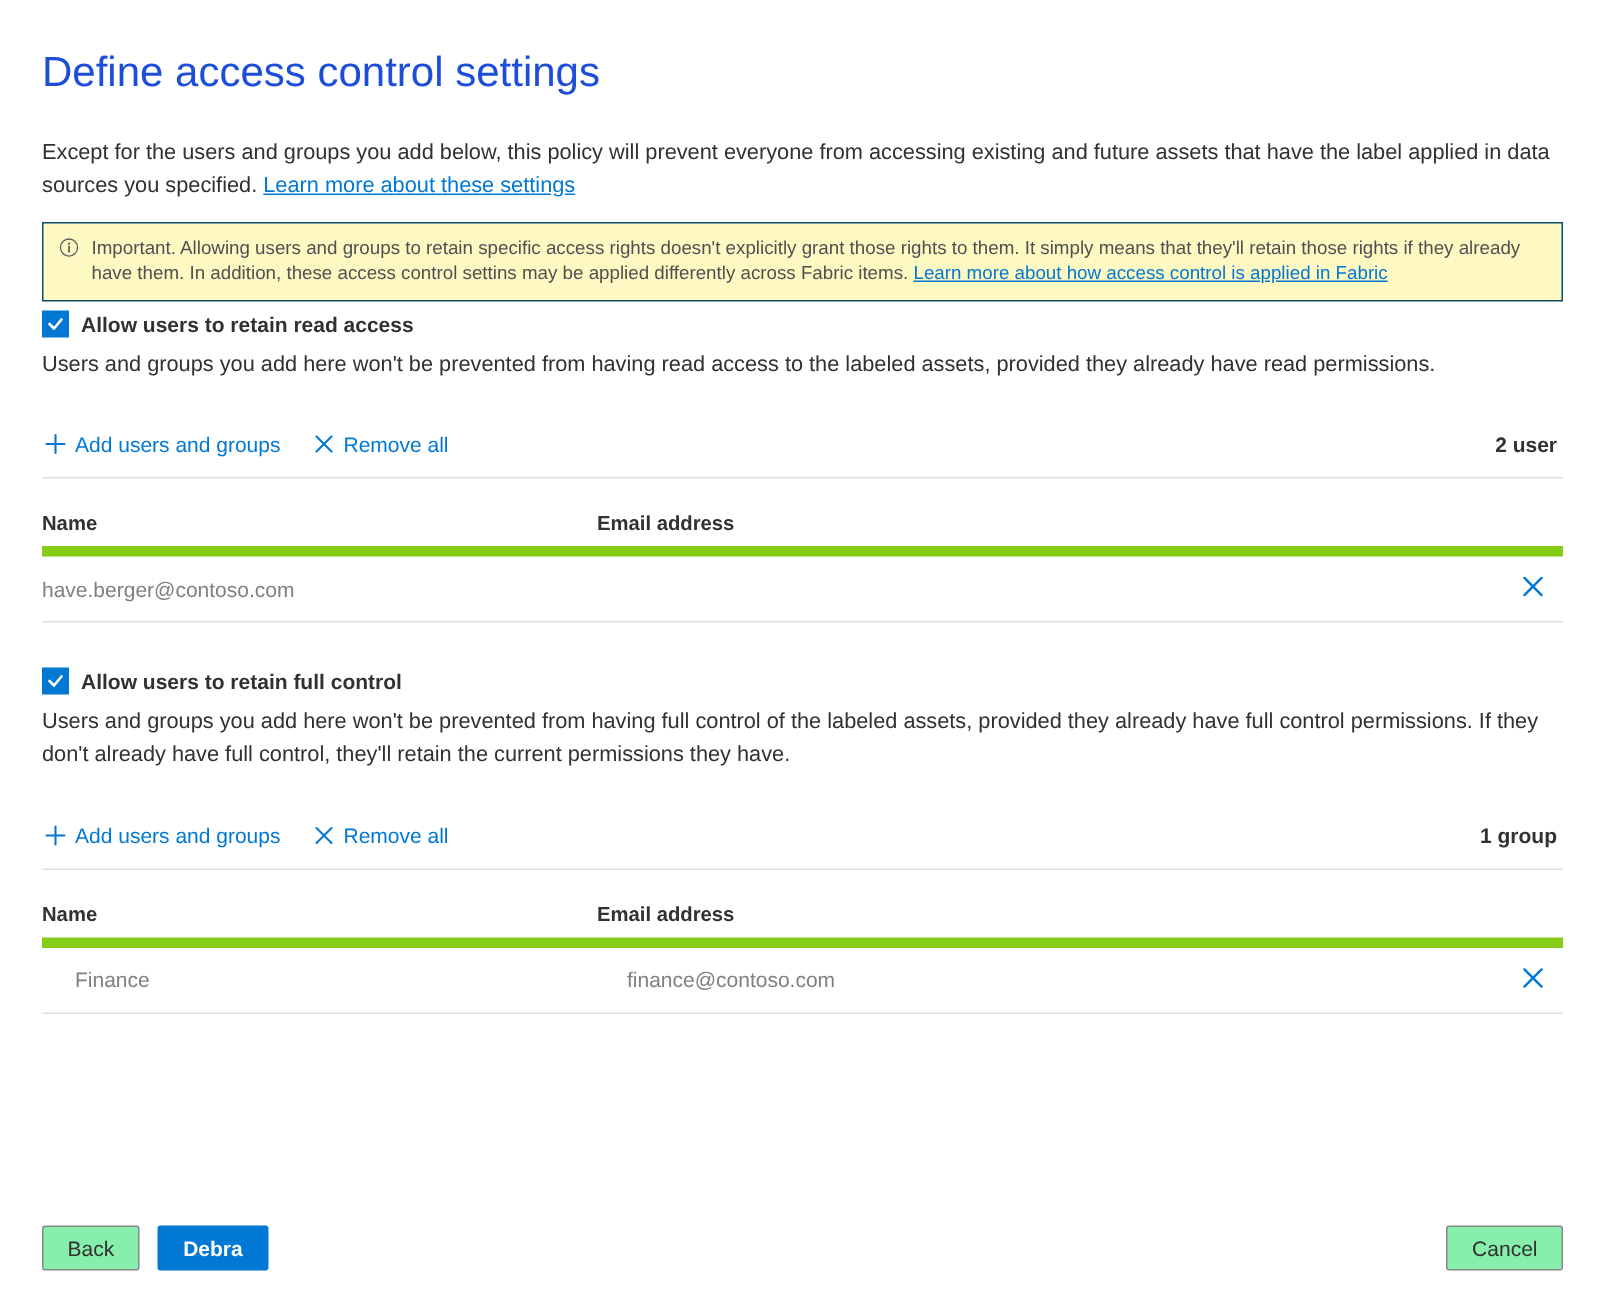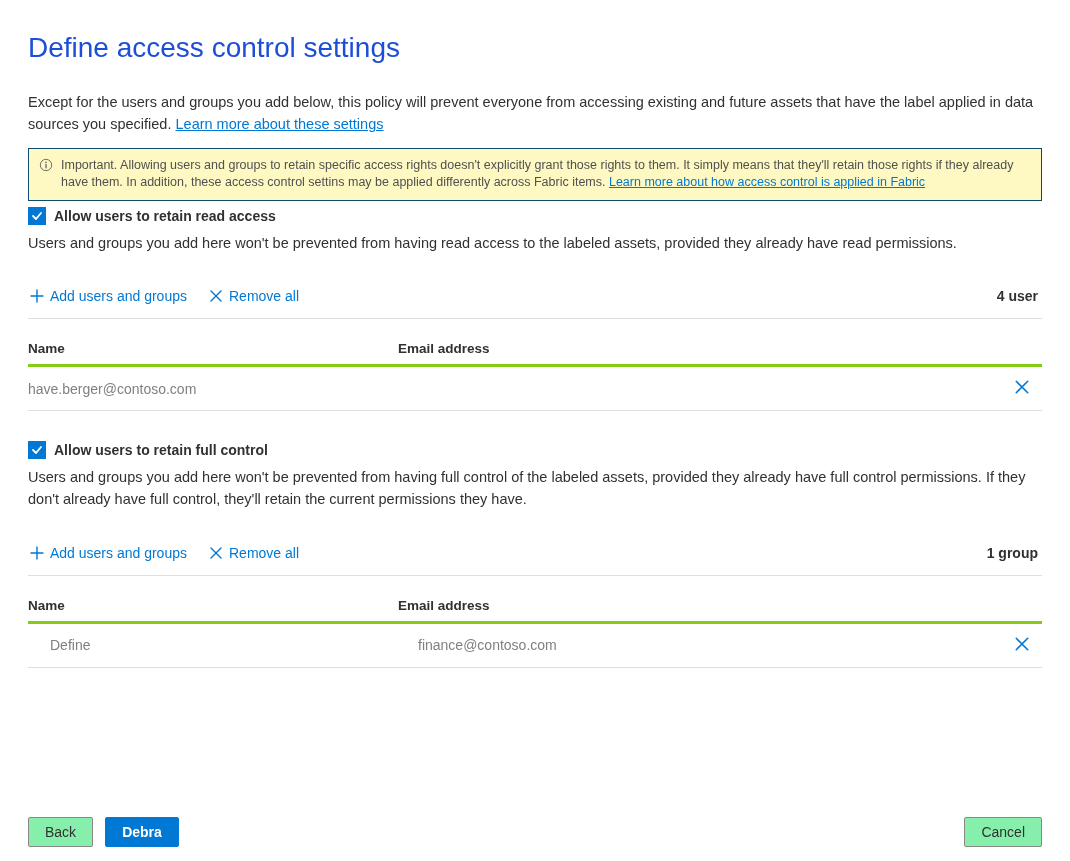--- a/index.html
+++ b/index.html
@@ -93,21 +93,21 @@
     font-weight: 600;
     color: #323130;
     padding-right: 4px;
   }
   .table-header {
     display: flex;
     padding: 22px 0 8px 0;
     font-size: 13.5px;
     font-weight: 600;
     color: #323130;
-    border-bottom: 3px solid #84cc16;
+    border-bottom: 7px solid #84cc16;
   }
   .col-name { width: 370px; }
   .col-email { flex: 1; }
   .col-action { width: 40px; text-align: center; }
   .table-row {
     display: flex;
     align-items: center;
     padding: 12px 0;
     font-size: 14px;
     color: #808080;
@@ -190,21 +190,21 @@
   </button>
   <button class="toolbar-btn">
     <span>
       <svg width="14" height="14" viewBox="0 0 14 14">
           <path d="M2 2 L12 12 M12 2 L2 12" stroke="#0078d4" stroke-width="1.4" stroke-linecap="round"></path>
         </svg>
     </span>
     <span>Remove all</span>
   </button>
   <div class="spacer"></div>
-  <div class="count">4 user</div>
+  <div class="count">2 user</div>
 </div>
 
 <div class="table-header">
   <div class="col-name">Name</div>
   <div class="col-email">Email address</div>
   <div class="col-action"></div>
 </div>
 
 <div class="table-row">
   <div class="col-email">have.berger@contoso.com</div>
@@ -251,21 +251,21 @@
   <div class="count">1 group</div>
 </div>
 
 <div class="table-header">
   <div class="col-name">Name</div>
   <div class="col-email">Email address</div>
   <div class="col-action"></div>
 </div>
 
 <div class="table-row" style="padding-left:20px;">
-  <div class="col-name" style="width:350px;">Define</div>
+  <div class="col-name" style="width:350px;">Finance</div>
   <div class="col-email" style="padding-left:20px;">finance@contoso.com</div>
   <div class="col-action row-close">
     <span>
       <svg width="16" height="16" viewBox="0 0 14 14">
           <path d="M2 2 L12 12 M12 2 L2 12" stroke="#0078d4" stroke-width="1.4" stroke-linecap="round"></path>
         </svg>
     </span>
   </div>
 </div>
 

